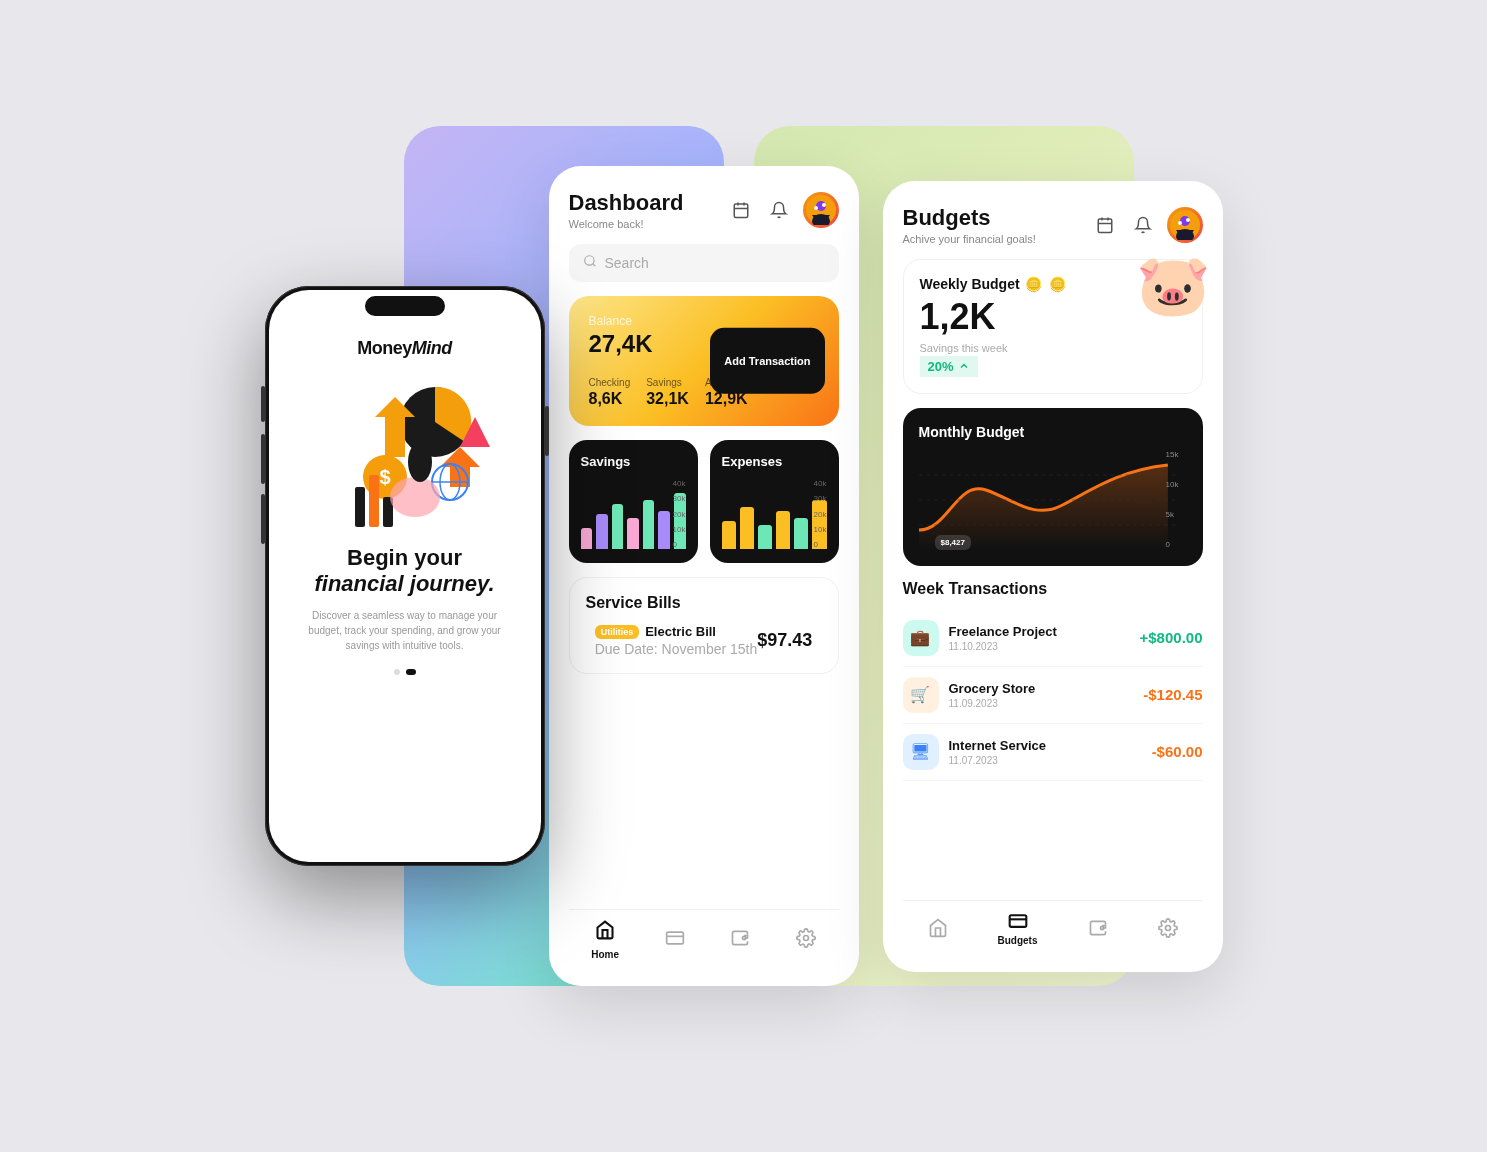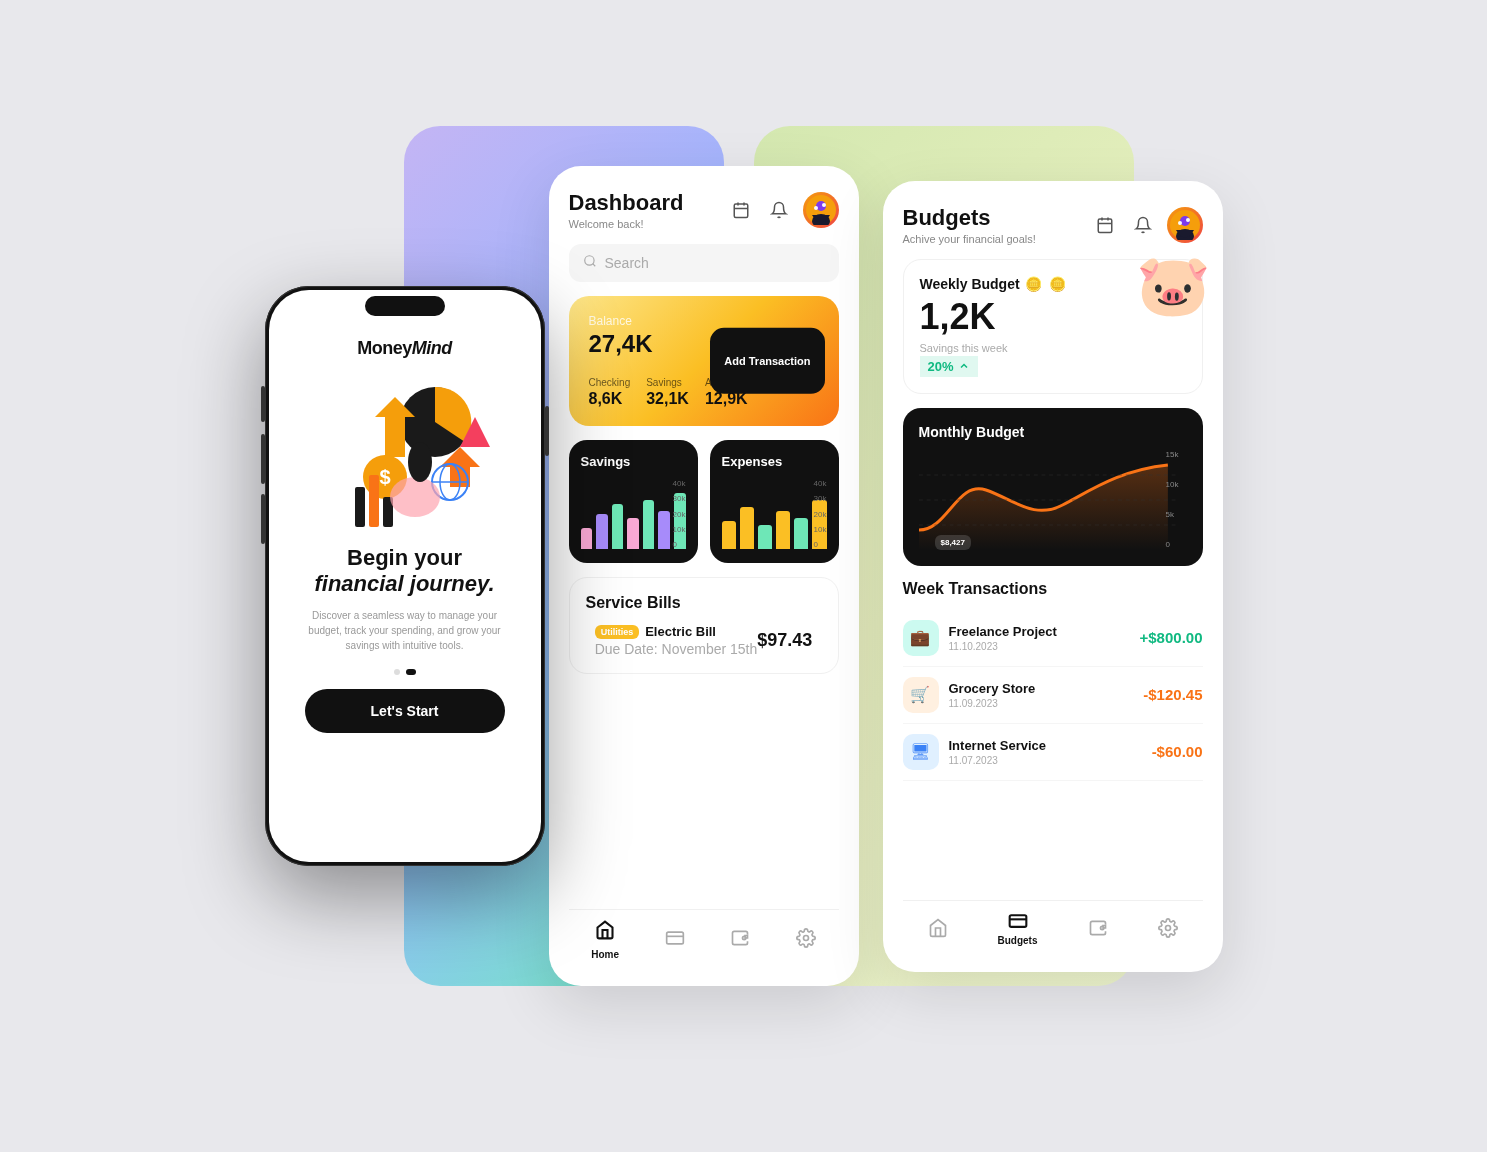--- a/index.html
+++ b/index.html
@@ -679,21 +679,20 @@
 
         <div class="phone-tagline">
           <span>Begin your</span><br>
           <em>financial journey.</em>
         </div>
         <div class="phone-subtitle">Discover a seamless way to manage your budget, track your spending, and grow your savings with intuitive tools.</div>
         <div class="phone-dots">
           <div class="dot"></div>
           <div class="dot active"></div>
         </div>
-        <div class="phone-btn">Let's Start</div>
       </div>
     </div>
   </div>
 
   <div class="dashboard-card">
     <div class="card-header">
       <div>
         <div class="card-title">Dashboard</div>
         <div class="card-subtitle">Welcome back!</div>
       </div>

